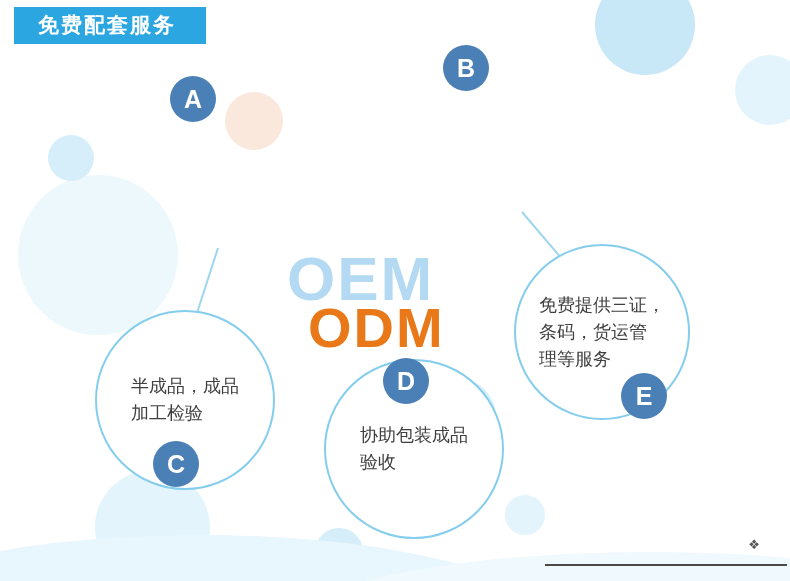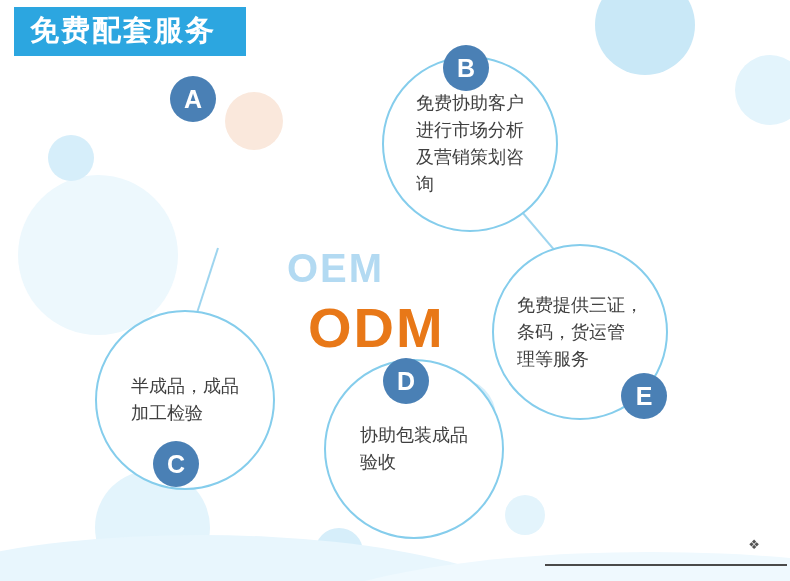--- a/index.html
+++ b/index.html
@@ -8,23 +8,23 @@
     width:790px;height:581px;
     overflow:hidden;
     background:#ffffff;
     font-family:"Liberation Sans","DejaVu Sans",sans-serif;
   }
   .deco{position:absolute;border-radius:50%;}
   
   .header{
     position:absolute;left:14px;top:7px;
     background:#2CA6E0;color:#fff;
-    font-size:29px;font-weight:bold;
+    font-size:21px;font-weight:bold;
     letter-spacing:2px;
-    padding:4px 30px 5px 16px;
+    padding:4px 30px 5px 24px;
   }
   
   #connectors{position:absolute;left:0;top:0;z-index:1;}
   
   .node{
     position:absolute;z-index:2;
     background:#ffffff;
     border:2px solid #85CDEC;
     border-radius:50%;
     display:flex;align-items:center;justify-content:center;
@@ -40,30 +40,30 @@
     width:46px;height:46px;border-radius:50%;
     background:#4A80B5;color:#fff;
     display:flex;align-items:center;justify-content:center;
     font-size:25px;font-weight:bold;
   }
   
   .node-a{left:167px;top:85px;width:166px;height:166px;}
   .node-b{left:382px;top:56px;width:172px;height:172px;}
   .node-c{left:95px;top:310px;width:176px;height:176px;}
   .node-d{left:324px;top:359px;width:176px;height:176px;}
-  .node-e{left:492px;top:244px;width:172px;height:172px;}
+  .node-e{left:514px;top:244px;width:172px;height:172px;}
   .badge-a{left:170px;top:76px;}
   .badge-b{left:443px;top:45px;}
   .badge-c{left:153px;top:441px;}
   .badge-d{left:383px;top:358px;}
   .badge-e{left:621px;top:373px;}
   
   .oem{
     position:absolute;left:287px;top:248px;z-index:2;
-    font-size:40px;font-weight:bold;color:#B3DAF2;
+    font-size:62px;font-weight:bold;color:#B3DAF2;
     letter-spacing:2px;line-height:1;
   }
   .odm{
     position:absolute;left:308px;top:300px;z-index:2;
     font-size:56px;font-weight:bold;color:#E87818;
     letter-spacing:2px;line-height:1;
   }
   
   .watermark{
     position:absolute;right:30px;top:537px;z-index:5;
@@ -96,26 +96,20 @@
   <svg id="connectors" width="790" height="581">
     <line x1="218" y1="248" x2="197" y2="313" stroke="#9ED5EF" stroke-width="2"></line>
     <line x1="522" y1="212" x2="562" y2="259" stroke="#9ED5EF" stroke-width="2"></line>
   </svg>
 
   <div class="header" style="z-index:5;">免费配套服务</div>
 
   <div class="oem">OEM</div>
   <div class="odm">ODM</div>
 
-  <div class="node node-b">
-    <div class="node-text">免费协助客户
-进行市场分析
-及营销策划咨
-询</div>
-  </div>
   <div class="node node-d">
     <div class="node-text">协助包装成品
 验收</div>
   </div>
   <div class="node node-c">
     <div class="node-text">半成品，成品
 加工检验</div>
   </div>
   <div class="node node-e">
     <div class="node-text">免费提供三证，

